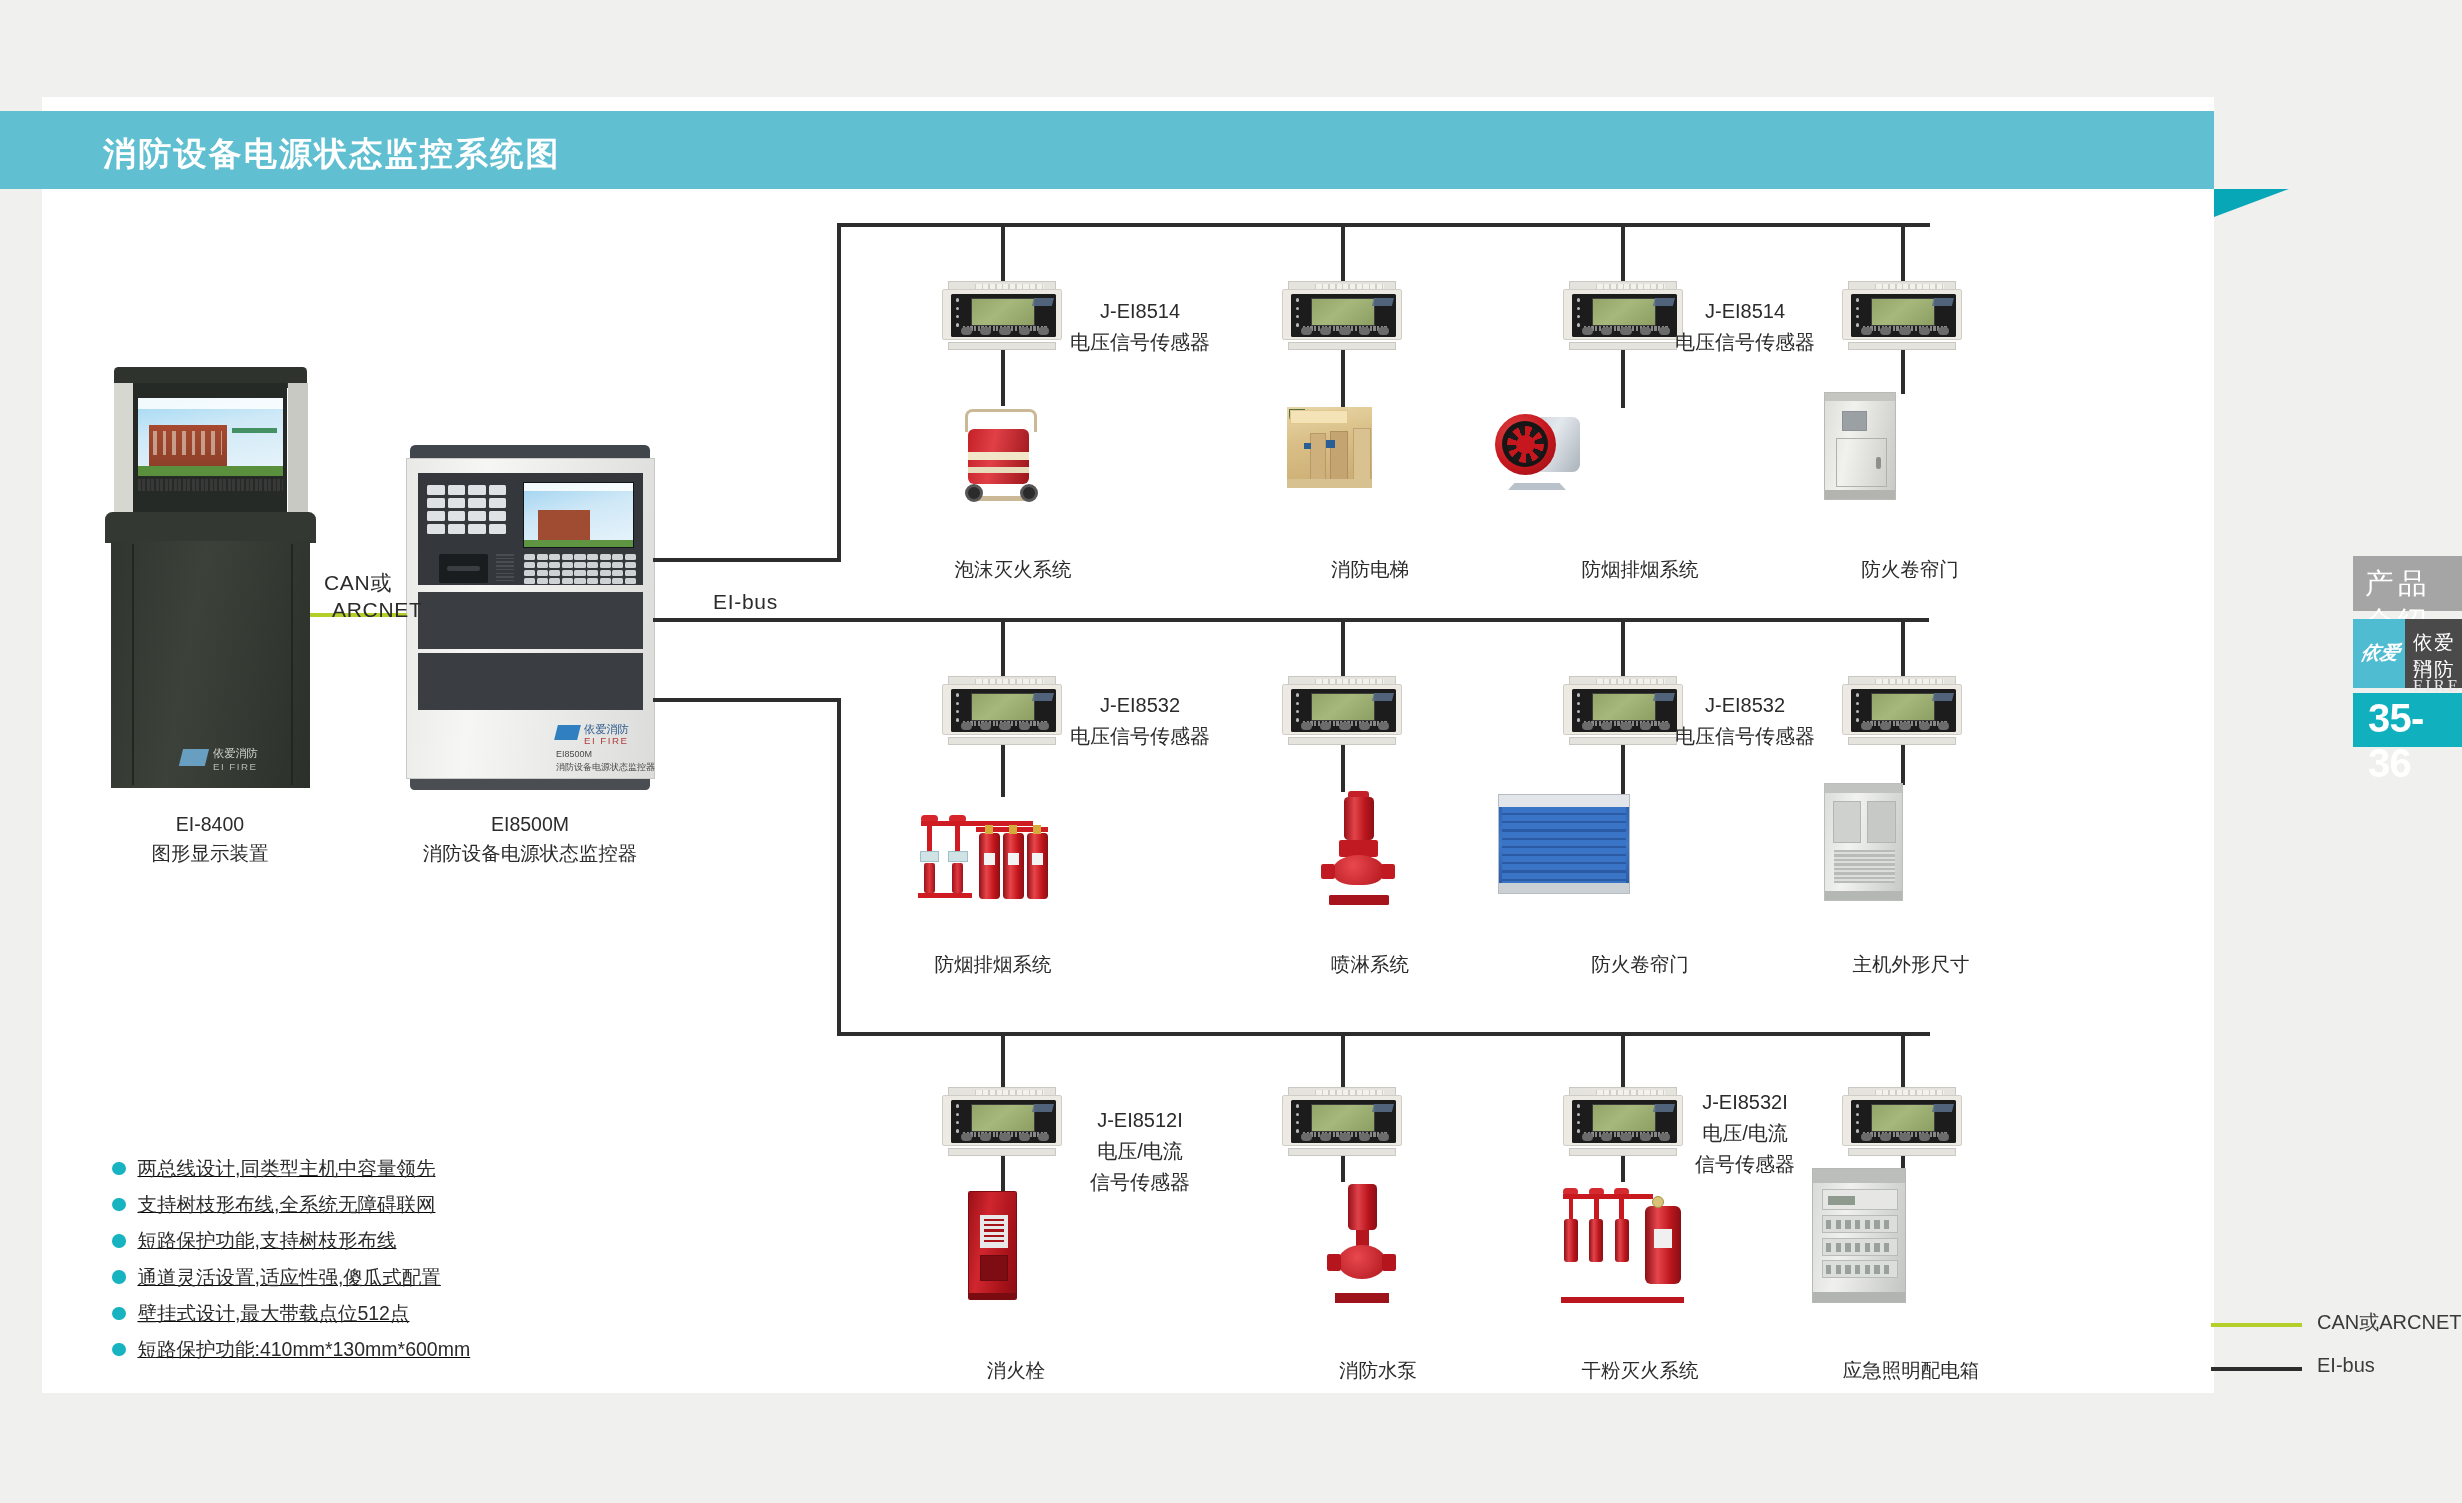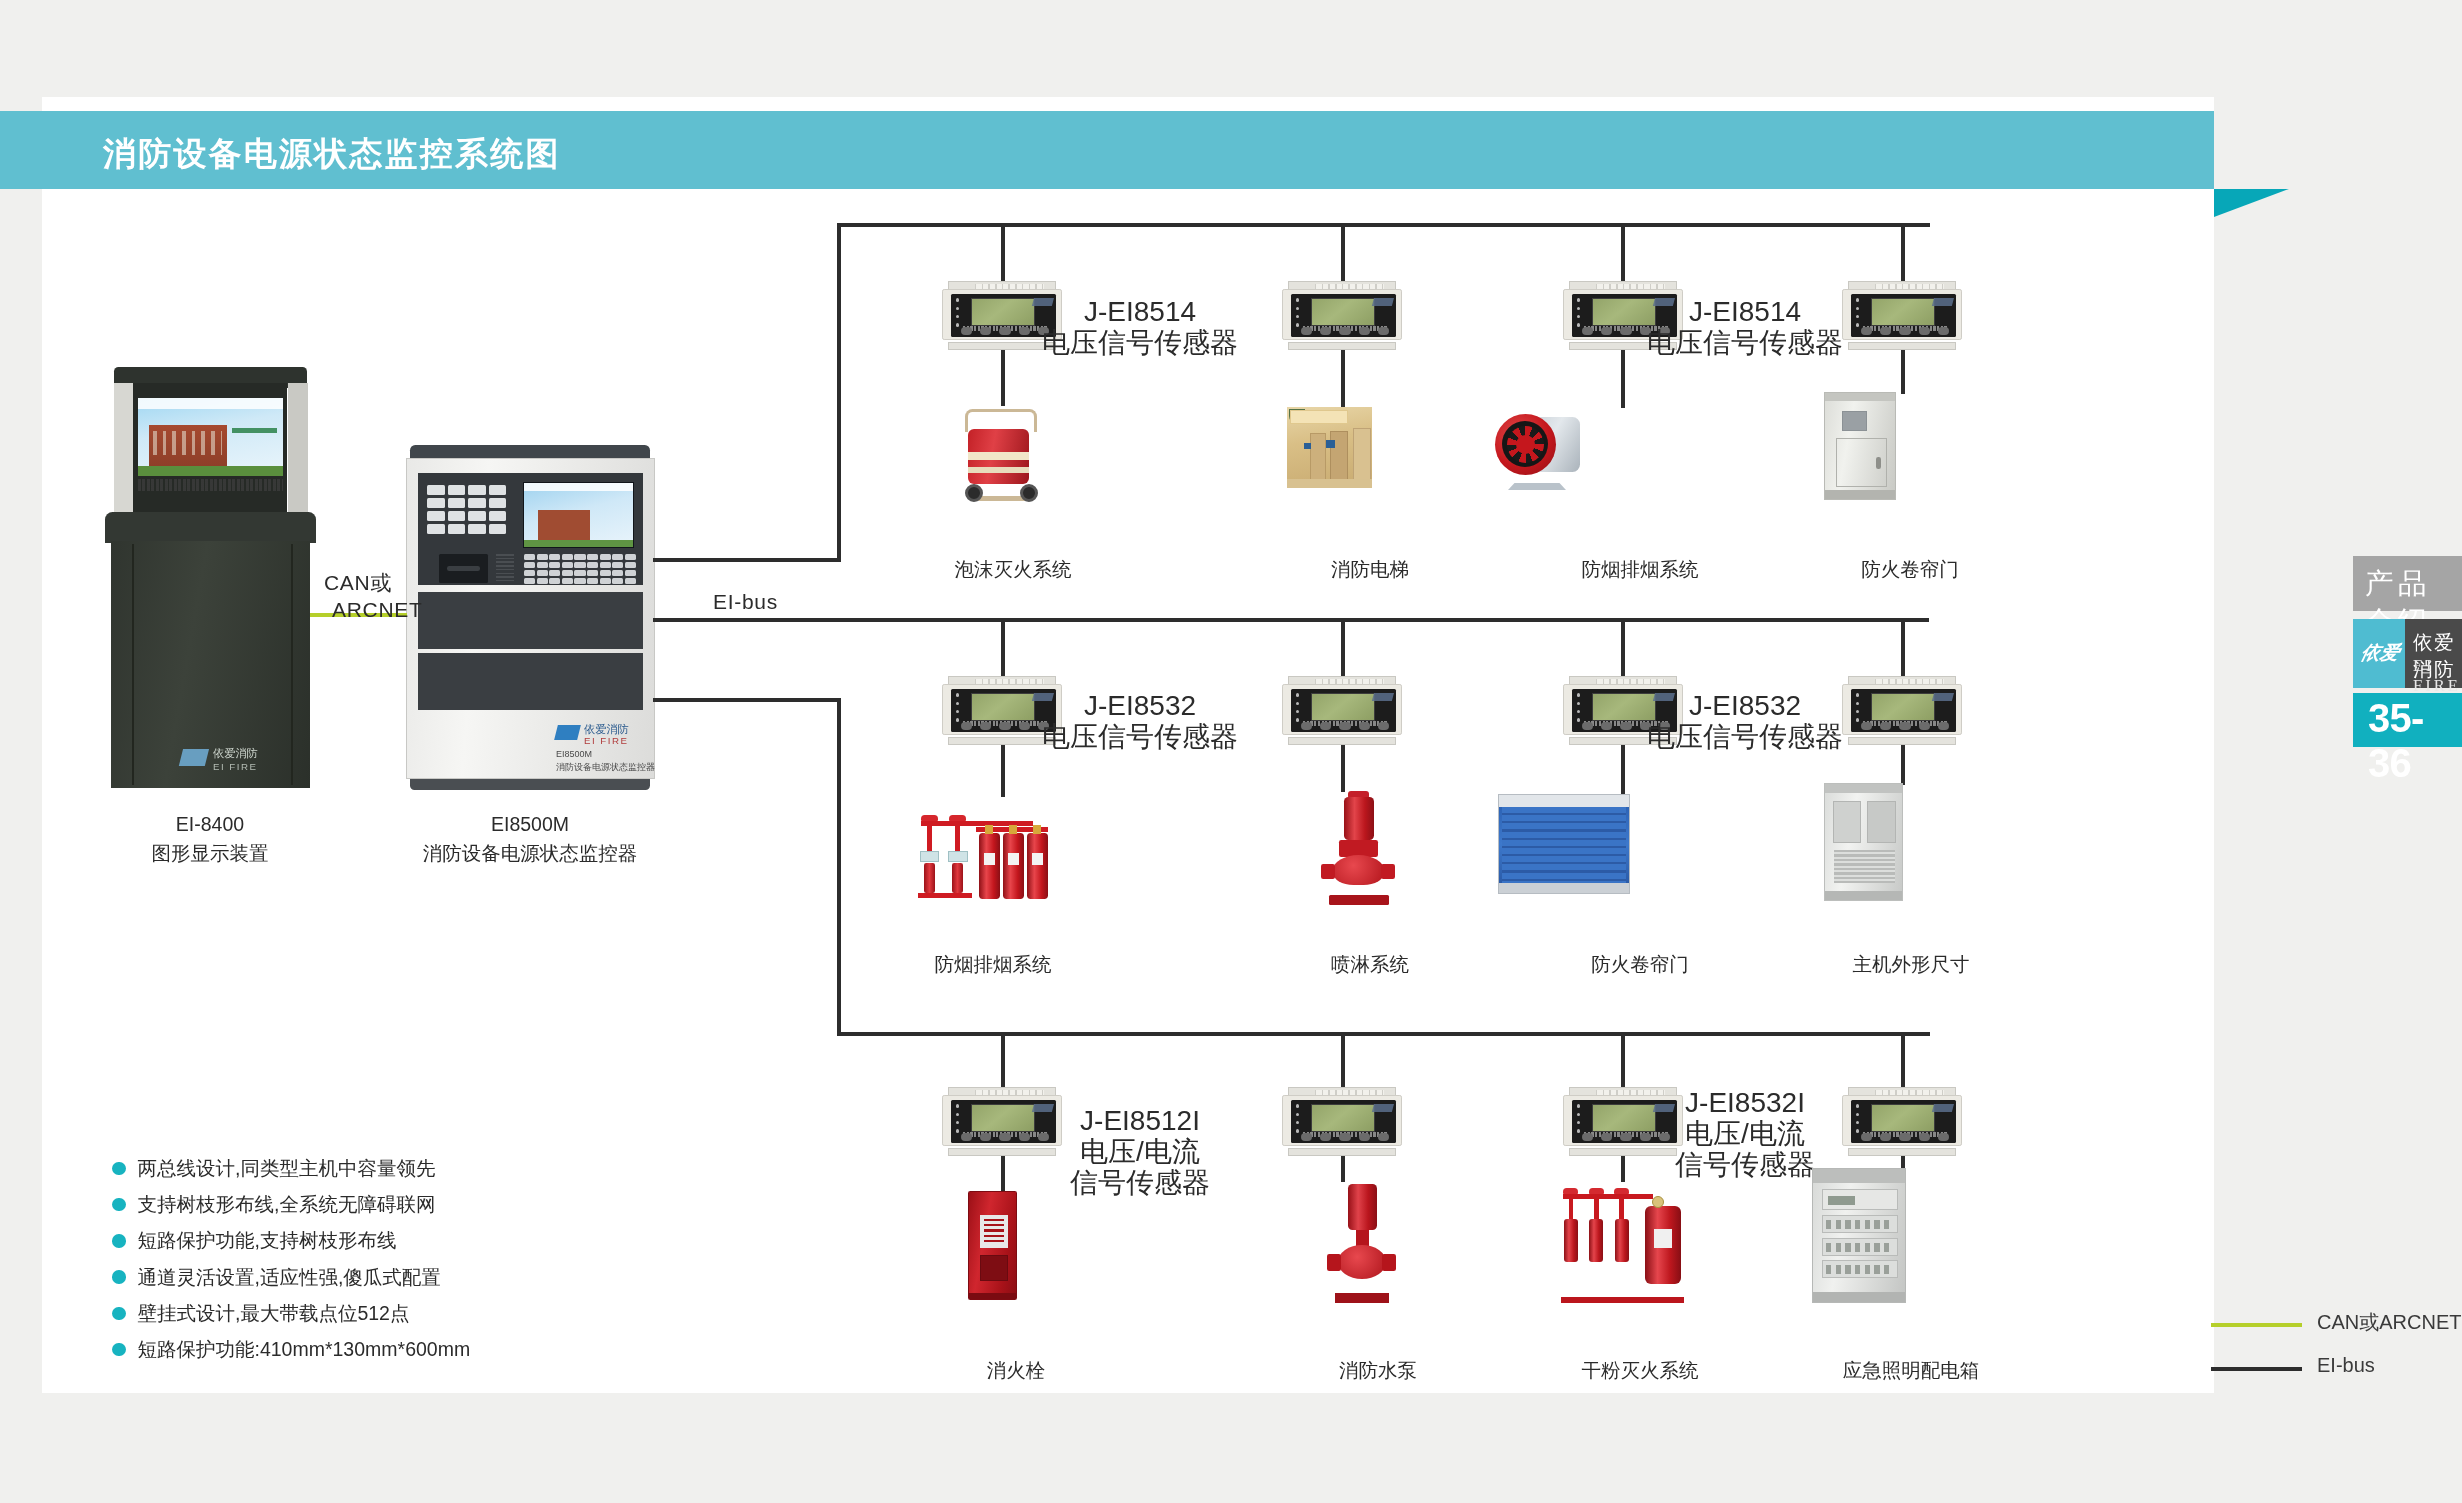--- a/index.html
+++ b/index.html
@@ -131,29 +131,29 @@
   .btn-gray b{background:#6e6e6e;}
   .btn-green b{background:#19a35a;}
   .btn-yellow b{background:#d9b213;}
   .btn-red b{background:#c4202a;}
   
   .eq-label{
     position:absolute;font-size:19.5px;color:#2b2b2b;text-align:center;
     white-space:nowrap;transform:translateX(-50%);
   }
   .sensor-label{
-    position:absolute;font-size:28px;color:#2b2b2b;text-align:center;
+    position:absolute;font-size:20px;color:#2b2b2b;text-align:center;
     line-height:31px;white-space:nowrap;transform:translateX(-50%);
   }
   .dev-label{
     position:absolute;font-size:19.5px;color:#2b2b2b;text-align:center;
     line-height:28.5px;white-space:nowrap;transform:translateX(-50%);
   }
   
-  .bullets{position:absolute;left:112px;top:1153px;}
+  .bullets{position:absolute;left:112px;top:1153px;text-decoration:underline;}
   .bullet-row{display:flex;align-items:center;height:31px;margin-bottom:5.2px;}
   .bullet-dot{
     width:13.5px;height:13.5px;border-radius:50%;background:#17b3c0;margin-right:12px;flex:none;
   }
   .bullet-text{font-size:19.5px;color:#2b2b2b;white-space:nowrap;}
   
   .con-top{
     position:absolute;left:114px;top:367px;width:193px;height:21px;
     background:#2e332e;border-radius:4.5px 4.5px 0 0;
   }

